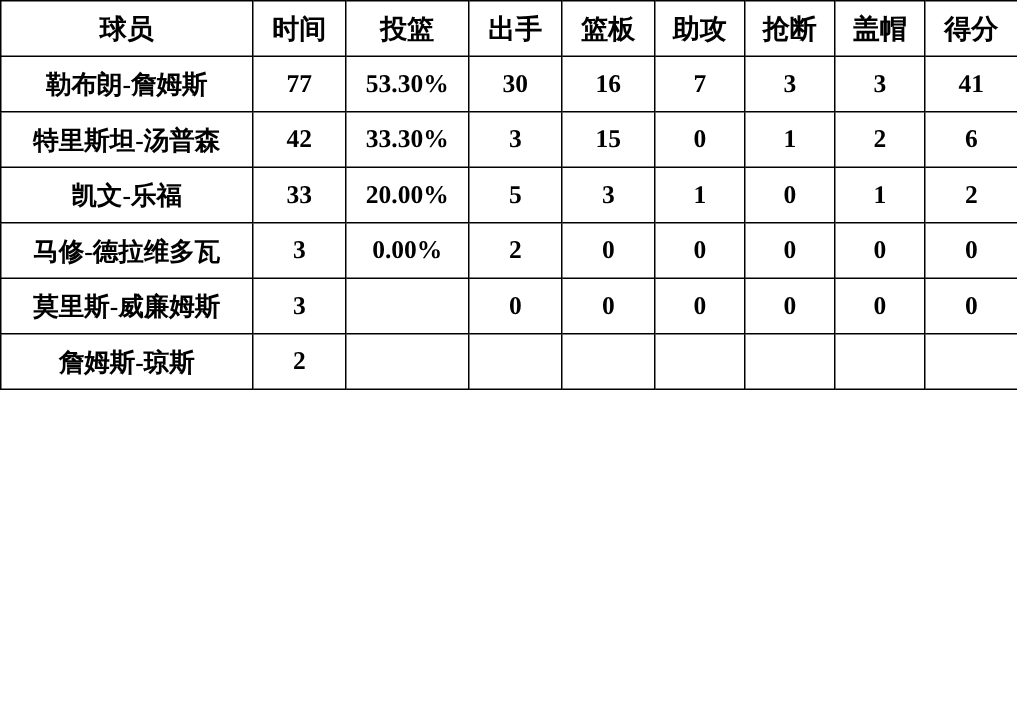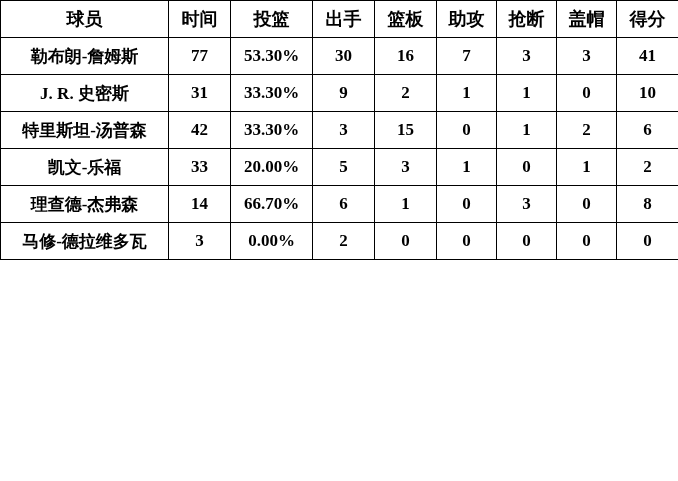--- a/index.html
+++ b/index.html
@@ -91,31 +91,20 @@
         <td>77</td>
         <td>53.30%</td>
         <td>30</td>
         <td>16</td>
         <td>7</td>
         <td>3</td>
         <td>3</td>
         <td>41</td>
       </tr>
       <tr>
-        <td class="player-name">J. R. 史密斯</td>
-        <td>31</td>
-        <td>33.30%</td>
-        <td>9</td>
-        <td>2</td>
-        <td>1</td>
-        <td>1</td>
-        <td>0</td>
-        <td>10</td>
-      </tr>
-      <tr>
         <td class="player-name">特里斯坦-汤普森</td>
         <td>42</td>
         <td>33.30%</td>
         <td>3</td>
         <td>15</td>
         <td>0</td>
         <td>1</td>
         <td>2</td>
         <td>6</td>
       </tr>
@@ -124,37 +113,48 @@
         <td>33</td>
         <td>20.00%</td>
         <td>5</td>
         <td>3</td>
         <td>1</td>
         <td>0</td>
         <td>1</td>
         <td>2</td>
       </tr>
       <tr>
-        <td class="player-name">理查德-杰弗森</td>
-        <td>14</td>
-        <td>66.70%</td>
-        <td>6</td>
-        <td>1</td>
-        <td>0</td>
-        <td>3</td>
-        <td>0</td>
-        <td>8</td>
-      </tr>
-      <tr>
         <td class="player-name">马修-德拉维多瓦</td>
         <td>3</td>
         <td>0.00%</td>
         <td>2</td>
         <td>0</td>
         <td>0</td>
         <td>0</td>
         <td>0</td>
         <td>0</td>
       </tr>
+      <tr>
+        <td class="player-name">莫里斯-威廉姆斯</td>
+        <td>3</td>
+        <td class="blank"></td>
+        <td>0</td>
+        <td>0</td>
+        <td>0</td>
+        <td>0</td>
+        <td>0</td>
+        <td>0</td>
+      </tr>
+      <tr>
+        <td class="player-name">詹姆斯-琼斯</td>
+        <td>2</td>
+        <td class="blank"></td>
+        <td class="blank"></td>
+        <td class="blank"></td>
+        <td class="blank"></td>
+        <td class="blank"></td>
+        <td class="blank"></td>
+        <td class="blank"></td>
+      </tr>
 
     </tbody>
   </table>
 </div>
 
 </body></html>

